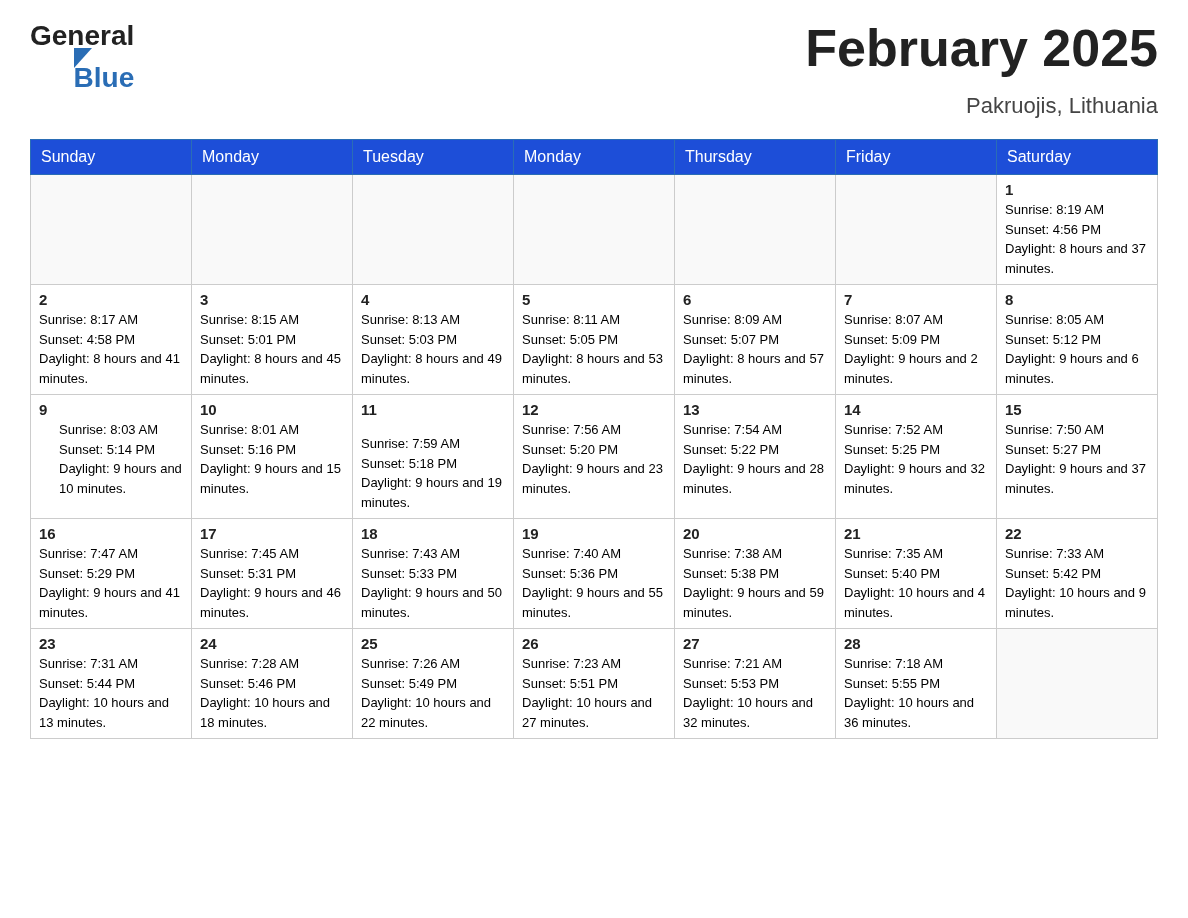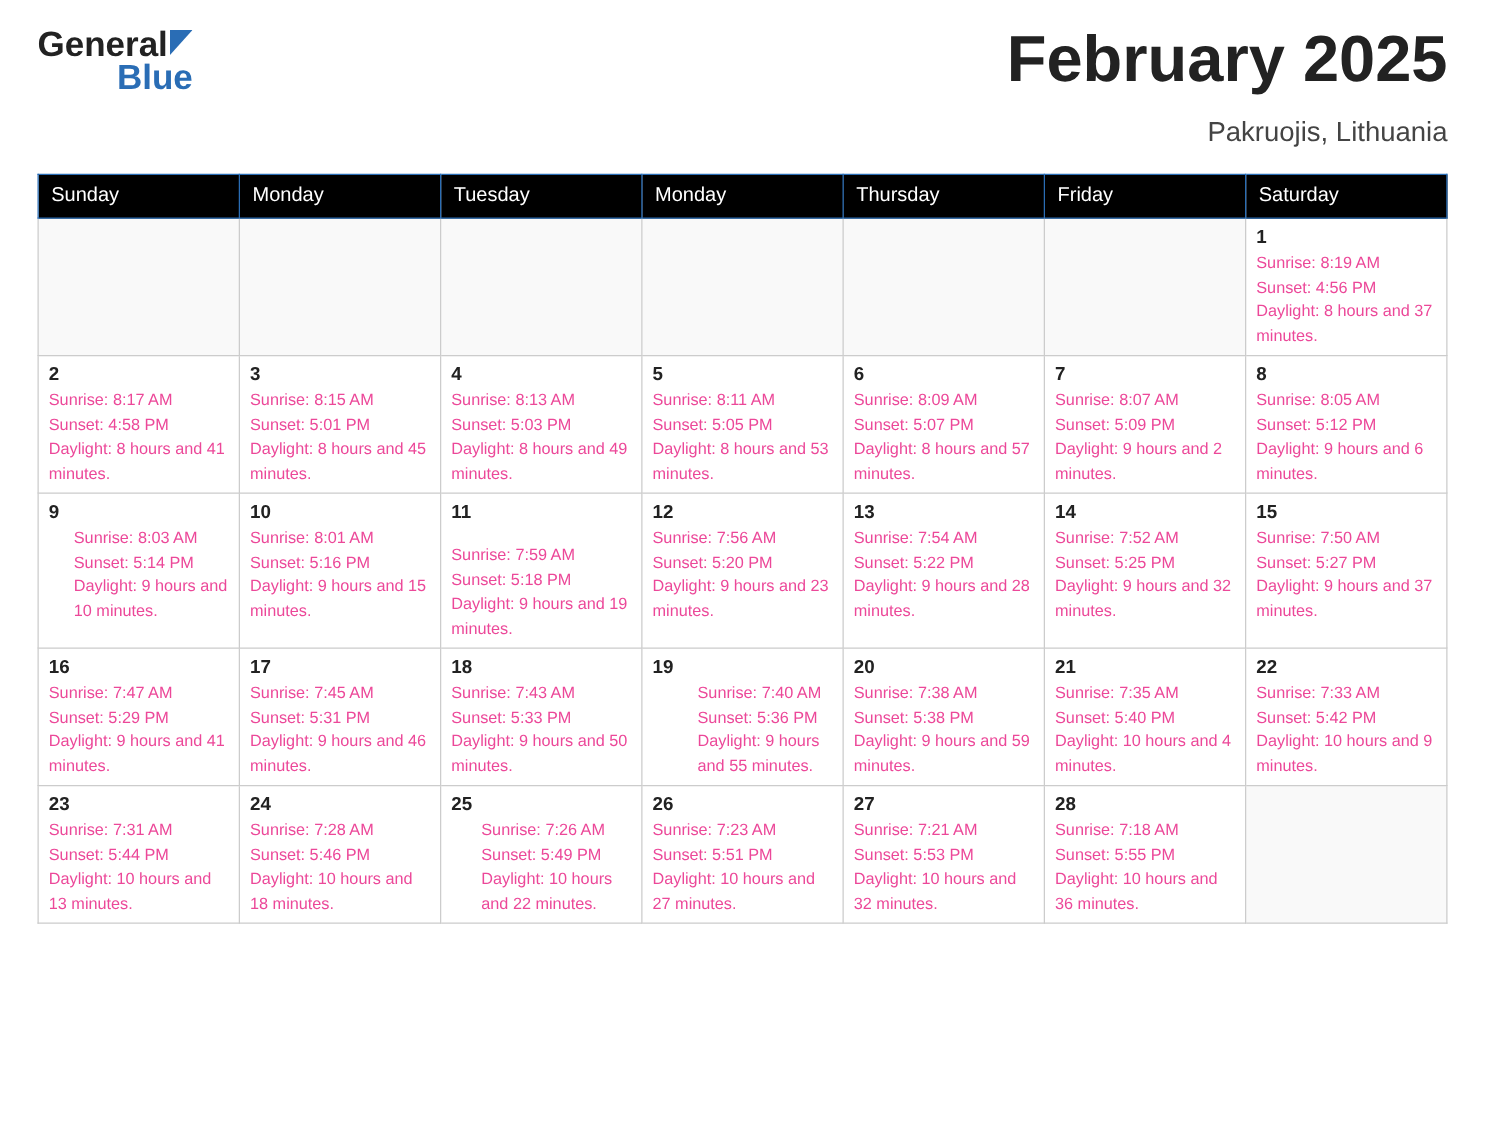--- a/index.html
+++ b/index.html
@@ -15,20 +15,21 @@
       align-items: flex-start;
       margin-bottom: 20px;
     }
     .logo-wrapper {
       display: flex;
       flex-direction: column;
     }
     .logo-line1 {
       display: flex;
       align-items: center;
+      flex-direction: column;
     }
     .title-section {
       text-align: right;
     }
     .calendar-title {
       font-size: 52px;
       font-weight: bold;
       color: #222;
       line-height: 1.1;
       text-align: center;
@@ -36,39 +37,39 @@
     .calendar-subtitle {
       font-size: 22px;
       color: #444;
       margin-top: 16px;
     }
     .calendar-table {
       width: 100%;
       border-collapse: collapse;
     }
     .calendar-table th {
-      background: #000000;
+      background: #1d4ed8;
       color: #fff;
       font-size: 16px;
       font-weight: normal;
       padding: 8px 10px;
       text-align: left;
       border: 1px solid #2a6db5;
     }
     .calendar-table td {
       vertical-align: top;
       border: 1px solid #ccc;
       padding: 6px 8px;
       width: 14.28%;
       min-height: 100px;
     }
     .cell-content {
       font-size: 13px;
       line-height: 1.5;
-      color: #ec4899;
+      color: #000000;
     }
     .day-number {
       font-size: 15px;
       font-weight: bold;
       color: #222;
       margin-bottom: 2px;
     }
     .empty-cell {
       background: #f9f9f9;
     }
@@ -224,21 +225,21 @@
 Daylight: 9 hours and 46 minutes.</div>
         </td>
         <td>
           <div class="day-number">18</div>
           <div class="cell-content" style="white-space: pre-line;">Sunrise: 7:43 AM
 Sunset: 5:33 PM
 Daylight: 9 hours and 50 minutes.</div>
         </td>
         <td>
           <div class="day-number">19</div>
-          <div class="cell-content" style="white-space: pre-line; margin-left: 36px;">Sunrise: 7:40 AM
+          <div class="cell-content" style="white-space: pre-line;">Sunrise: 7:40 AM
 Sunset: 5:36 PM
 Daylight: 9 hours and 55 minutes.</div>
         </td>
         <td>
           <div class="day-number">20</div>
           <div class="cell-content" style="white-space: pre-line;">Sunrise: 7:38 AM
 Sunset: 5:38 PM
 Daylight: 9 hours and 59 minutes.</div>
         </td>
         <td>
@@ -262,21 +263,21 @@
 Daylight: 10 hours and 13 minutes.</div>
         </td>
         <td>
           <div class="day-number">24</div>
           <div class="cell-content" style="white-space: pre-line;">Sunrise: 7:28 AM
 Sunset: 5:46 PM
 Daylight: 10 hours and 18 minutes.</div>
         </td>
         <td>
           <div class="day-number">25</div>
-          <div class="cell-content" style="white-space: pre-line; margin-left: 24px;">Sunrise: 7:26 AM
+          <div class="cell-content" style="white-space: pre-line;">Sunrise: 7:26 AM
 Sunset: 5:49 PM
 Daylight: 10 hours and 22 minutes.</div>
         </td>
         <td>
           <div class="day-number">26</div>
           <div class="cell-content" style="white-space: pre-line;">Sunrise: 7:23 AM
 Sunset: 5:51 PM
 Daylight: 10 hours and 27 minutes.</div>
         </td>
         <td>

